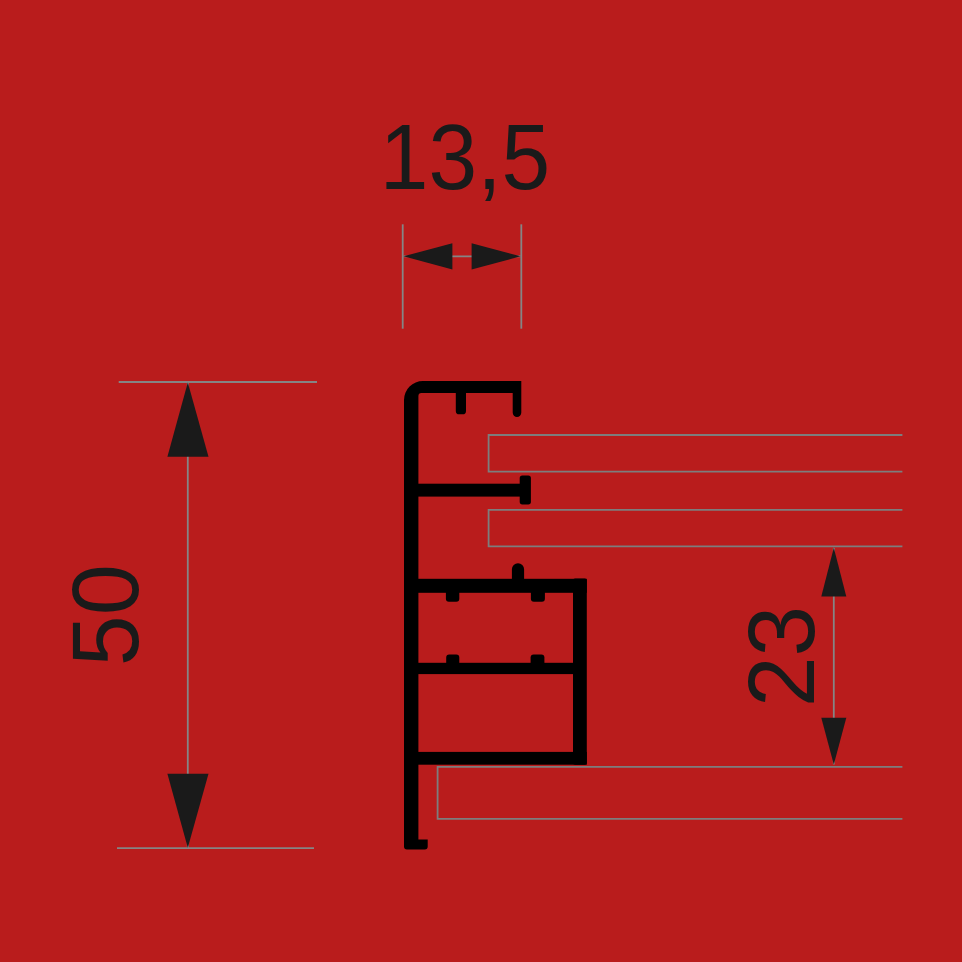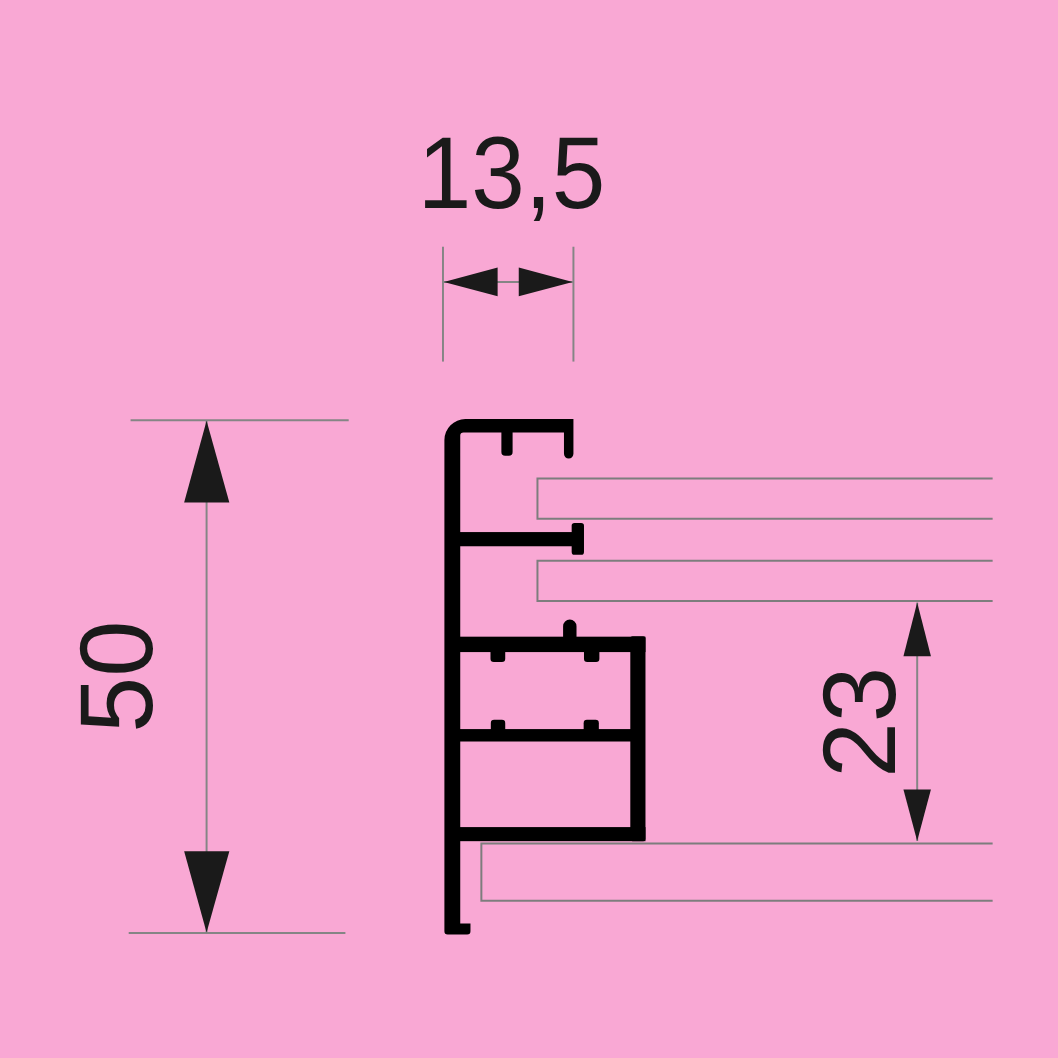--- a/index.html
+++ b/index.html
@@ -1,16 +1,16 @@
 <!DOCTYPE html>
 <html><head>
 <meta charset="utf-8">
 <style>
   html,body{margin:0;padding:0;background:#ffffff;}
-  .page{width:962px;height:962px;position:relative;background:#f9a8d4;overflow:hidden;text-decoration:underline;}
+  .page{width:962px;height:962px;position:relative;background:#b91c1c;overflow:hidden;text-decoration:underline;}
   text{font-family:"Liberation Sans",sans-serif;fill:#1a1a1a;}
 </style>
 </head>
 <body>
 <div class="page">
 <svg width="962" height="962" viewBox="0 0 962 962" xmlns="http://www.w3.org/2000/svg">
 
 <path d="M902.4,435 H488.6 V471.6 H902.4" fill="none" stroke="#7d7d7d" stroke-width="1.8"></path>
 
 <path d="M902.4,509.8 H488.6 V546.3 H902.4" fill="none" stroke="#7d7d7d" stroke-width="1.8"></path>

